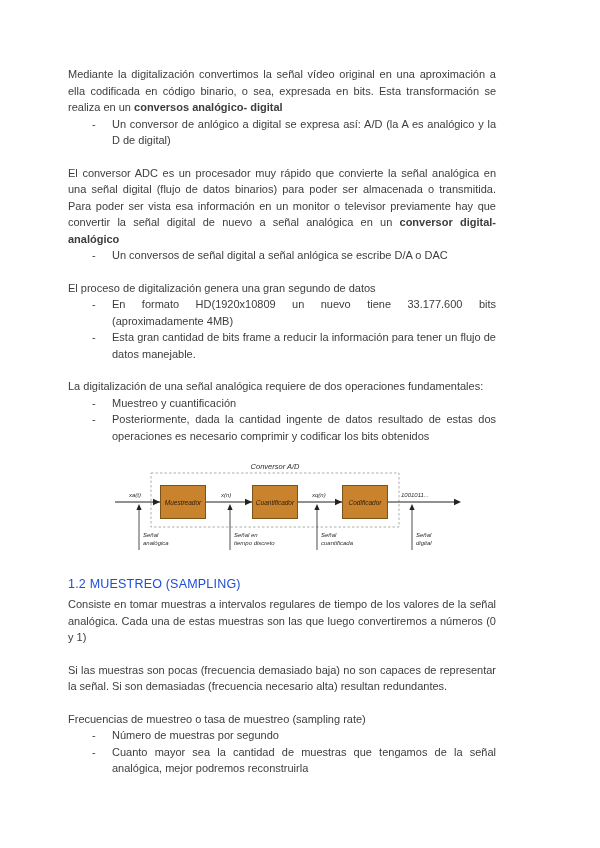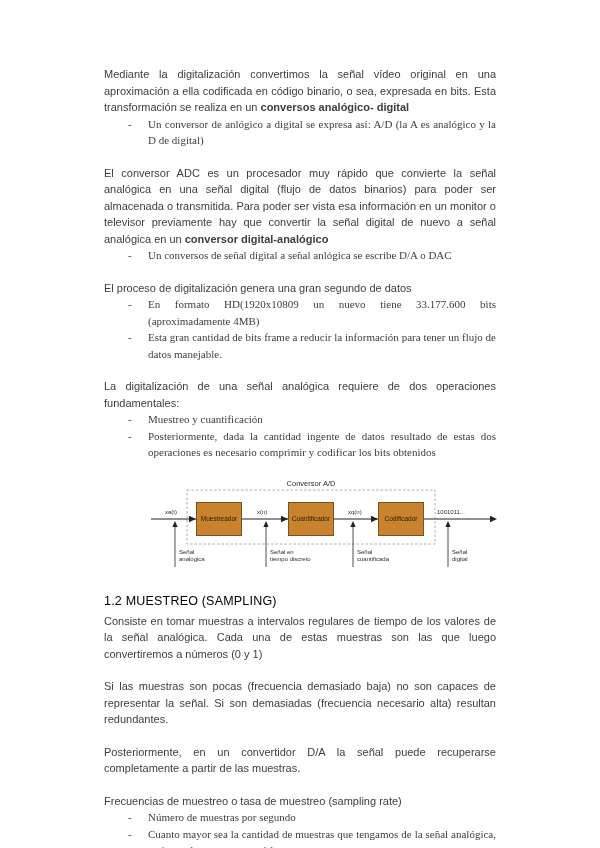--- a/index.html
+++ b/index.html
@@ -6,61 +6,61 @@
   body {
     width: 600px; height: 848px;
     background: #ffffff;
     font-family: "Liberation Sans", sans-serif;
     color: #3d3d3d;
     overflow: hidden;
   }
   .page {
     box-sizing: border-box;
     width: 564px; height: 848px;
-    padding: 66px 68px 0 104px;
+    padding: 66px 68px 0 68px;
   }
   .para {
     font-size: 11px;
     line-height: 16.5px;
     text-align: justify;
     margin: 0;
   }
   .group { margin-bottom: 16px; }
   .bullets {
     list-style: none;
     margin: 0; padding: 0;
     font-size: 11px;
     line-height: 16.5px;
-    font-family: Liberation Serif, serif;
   }
   .bullets li {
     position: relative;
     margin-left: 22px;
     padding-left: 22px;
     text-align: justify;
   }
   .bullets li::before {
     content: "-";
     position: absolute;
     left: 2px;
   }
   .section-heading {
     font-size: 12.5px;
     line-height: 16px;
     font-weight: 400;
-    color: #000000;
+    color: #1d4ed8;
     letter-spacing: 0.2px;
     margin: 0 0 4px 0;
   }
   
   .diagram {
     position: relative;
     width: 346px; height: 100px;
     margin: 4px 0 16px 47px;
     font-family: "Liberation Sans", sans-serif;
+    font-style: italic;
   }
   .diagram svg { position: absolute; inset: 0; }
   .dg-title {
     position: absolute;
     left: 36px; top: 2px; width: 248px;
     text-align: center;
     font-size: 7.5px;
     color: #2e2e2e;
   }
   .dg-block {
@@ -190,23 +190,20 @@
   <h2 class="section-heading">1.2 MUESTREO (SAMPLING)</h2>
 
   <div class="group">
     <p class="para">Consiste en tomar muestras a intervalos regulares de tiempo de los valores de la señal analógica. Cada una de estas muestras son las que luego convertiremos a números (0 y 1)</p>
   </div>
 
   <div class="group">
     <p class="para">Si las muestras son pocas (frecuencia demasiado baja) no son capaces de representar la señal. Si son demasiadas (frecuencia necesario alta) resultan redundantes.</p>
   </div>
 
-  <div class="group">
-    <p class="para">Posteriormente, en un convertidor D/A la señal puede recuperarse completamente a partir de las muestras.</p>
-  </div>
 
   <div class="group">
     <p class="para">Frecuencias de muestreo o tasa de muestreo (sampling rate)</p>
     <ul class="bullets">
       <li>Número de muestras por segundo</li>
       <li>Cuanto mayor sea la cantidad de muestras que tengamos de la señal analógica, mejor podremos reconstruirla</li>
     </ul>
   </div>
 
 </div>

